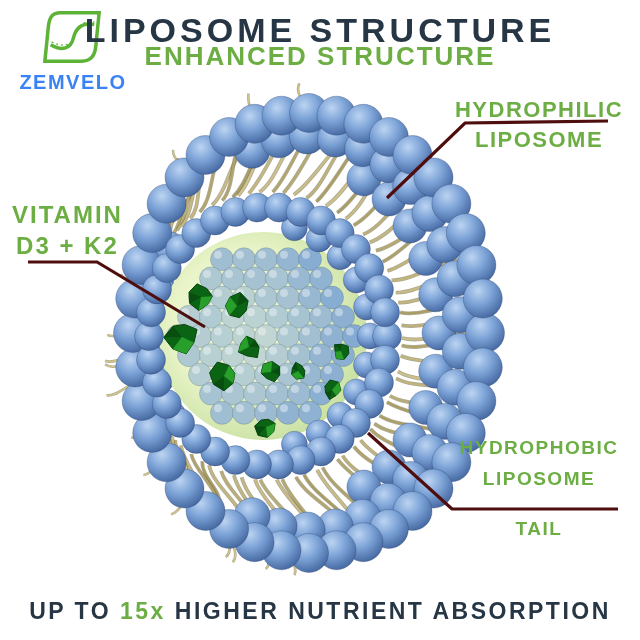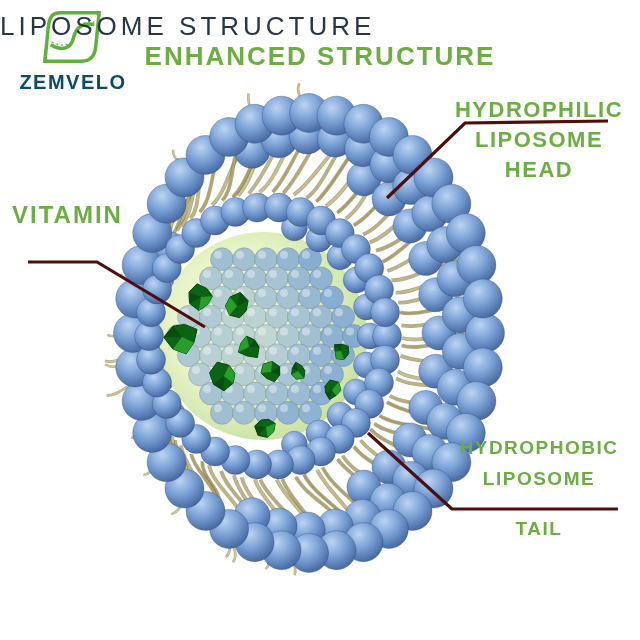--- a/index.html
+++ b/index.html
@@ -4,25 +4,25 @@
 <style>
   html,body{margin:0;padding:0;background:#fff;}
   .page{
     position:relative;width:640px;height:640px;background:#ffffff;overflow:hidden;
     font-family:"Liberation Sans",sans-serif;
   }
   .logo-icon{position:absolute;left:40px;top:6px;width:64px;height:62px;}
   .logo-icon path{stroke:var(--logo-green);}
   .brand{
     position:absolute;left:8px;top:71px;width:130px;text-align:center;
-    font-size:20px;font-weight:700;letter-spacing:1.5px;color:#0c4a6e;
+    font-size:20px;font-weight:700;letter-spacing:1.5px;color:#3b82f6;
   }
   .title{
-    position:absolute;left:0;right:0;top:11px;text-align:left;
-    font-size:26px;font-weight:400;letter-spacing:4px;color:var(--dark);
+    position:absolute;left:0;right:0;top:11px;text-align:center;
+    font-size:34px;font-weight:700;letter-spacing:4px;color:var(--dark);
   }
   .subtitle{
     position:absolute;left:0;right:0;top:41px;text-align:center;
     font-size:26px;font-weight:800;letter-spacing:2px;color:var(--green);
   }
   #lipo{position:absolute;left:0;top:0;width:640px;height:640px;}
   .callout{position:absolute;font-weight:800;color:var(--green);}
   .callout div{white-space:nowrap;text-align:center;}
   #vitamin{left:12px;top:199px;font-size:24px;line-height:31px;letter-spacing:2px;}
   #hydrophilic{left:443px;top:95px;width:192px;text-align:center;font-size:22px;line-height:30px;letter-spacing:1.5px;}
@@ -537,28 +537,31 @@
       </g>
     <g id="gPointers">
         <path d="M28 262 L97 262 L205 327" fill="none" stroke="#4f0e0e" stroke-width="3.2" stroke-linejoin="miter"></path>
         <path d="M608 121 L465 123 L387 198" fill="none" stroke="#4f0e0e" stroke-width="3.2" stroke-linejoin="miter"></path>
         <path d="M368 433 L452 509 L618 509" fill="none" stroke="#4f0e0e" stroke-width="3.2" stroke-linejoin="miter"></path>
       </g>
   </svg>
 
   <div class="callout" id="vitamin">
     <div>VITAMIN</div>
+    <div>D3 + K2</div>
   </div>
 
   <div class="callout" id="hydrophilic">
     <div>HYDROPHILIC</div>
     <div>LIPOSOME</div>
-    <div>HEAD</div>
   </div>
 
   <div class="callout" id="hydrophobic">
     <div>HYDROPHOBIC</div>
     <div>LIPOSOME</div>
     <div class="gap">TAIL</div>
   </div>
 
+  <div class="footer">
+    <span>UP TO </span><span class="hl">15x</span><span> HIGHER NUTRIENT ABSORPTION</span>
+  </div>
 
 </div>
 
 </body></html>

